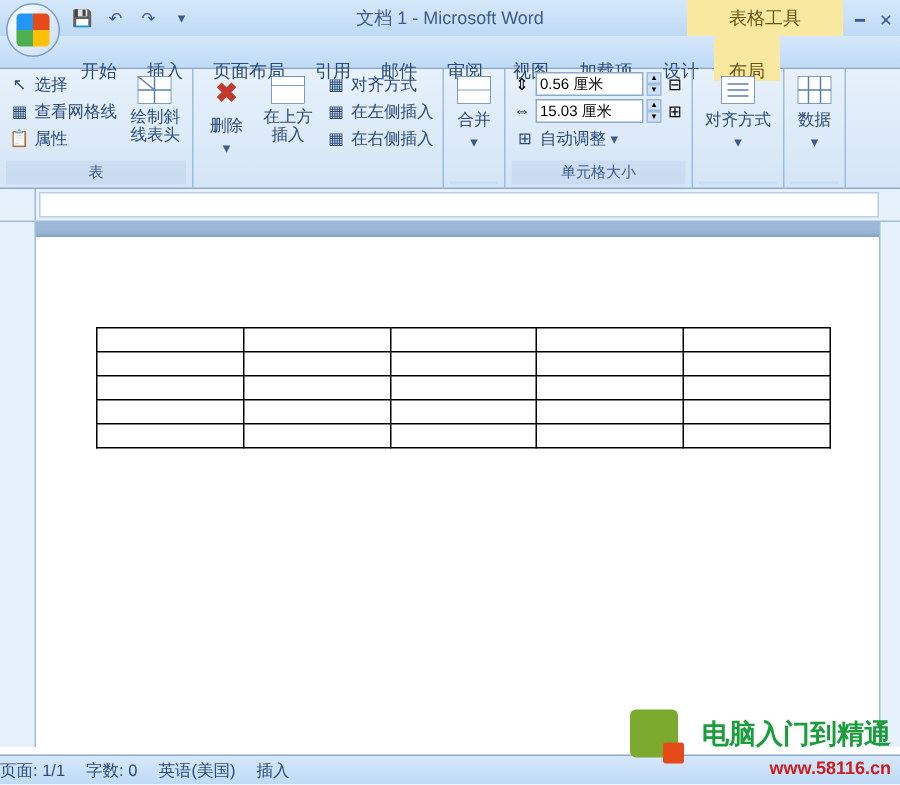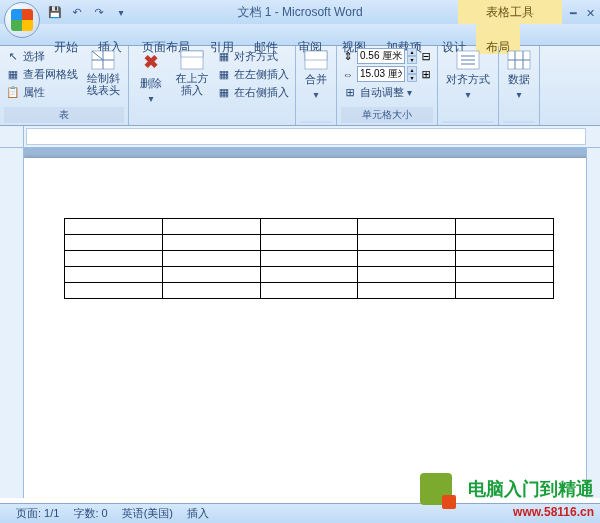--- a/index.html
+++ b/index.html
@@ -24,39 +24,39 @@
 
 .ribbon { height: 80px; background: linear-gradient(#e7f1fb, #d4e5f7); display: flex; border-bottom: 1px solid #8ba8cf; }
 .group { border-right: 1px solid #9cbce0; padding: 2px 4px; display: flex; flex-direction: column; }
 .group-body { flex: 1; display: flex; align-items: flex-start; gap: 2px; }
 .group-label { text-align: center; color: #3b5b8c; font-size: 10px; padding: 1px 0; background: rgba(180,200,230,0.3); }
 .rcol { display: flex; flex-direction: column; gap: 1px; }
 .ritem { display: flex; align-items: center; gap: 3px; color: #2b4b7a; padding: 1px 2px; white-space: nowrap; cursor: pointer; font-size: 11px; }
 .big-btn { display: flex; flex-direction: column; align-items: center; padding: 2px 4px; gap: 2px; cursor: pointer; font-size: 11px; color: #2b4b7a; }
 .big-icon { width: 28px; height: 24px; display: flex; align-items: center; justify-content: center; }
 .small-icon { width: 14px; height: 14px; display: inline-flex; align-items: center; justify-content: center; flex-shrink: 0; }
-.size-input { width: 48px; height: 16px; border: 1px solid #8ba8cf; background: #fff; font-size: 10px; padding: 0 2px; }
+.size-input { width: 72px; height: 16px; border: 1px solid #8ba8cf; background: #fff; font-size: 10px; padding: 0 2px; }
 .size-row { display: flex; align-items: center; gap: 2px; }
 .spin { width: 10px; display: flex; flex-direction: column; }
 .spin-btn { height: 8px; background: #d0e0f3; border: 1px solid #9cbce0; font-size: 6px; line-height: 6px; text-align: center; cursor: pointer; }
 
 
 .ruler-area { height: 22px; background: #e7f1fb; border-bottom: 1px solid #9cbce0; display: flex; }
 .ruler-corner { width: 24px; border-right: 1px solid #9cbce0; }
 .ruler { flex: 1; background: #fff; margin: 2px 14px 2px 2px; border: 1px solid #b8cde6; position: relative; }
 .doc-area { display: flex; height: 350px; background: #9cb8d9; }
 .vruler { width: 24px; background: #e7f1fb; border-right: 1px solid #9cbce0; }
 .doc-scroll { flex: 1; overflow: hidden; position: relative; }
 .page { position: absolute; left: 0; top: 10px; width: 570px; min-height: 400px; background: #fff; box-shadow: 0 0 4px rgba(0,0,0,0.3); padding: 60px 40px; }
 .word-table { border-collapse: collapse; width: 100%; }
 .word-table td { border: 1px solid #000; height: 16px; }
 .vscroll { width: 14px; background: #e7f1fb; border-left: 1px solid #9cbce0; }
 
 
-.statusbar { position: absolute; bottom: 0; left: 0; right: 0; height: 20px; background: linear-gradient(#d6e8fb, #bedaf6); display: flex; align-items: center; gap: 14px; padding: 0 16px; color: #2b4b7a; border-top: 1px solid #8ba8cf; }
+.statusbar { position: absolute; bottom: 0; left: 0; right: 0; height: 20px; background: linear-gradient(#d6e8fb, #bedaf6); display: flex; align-items: center; gap: 14px; padding: 0 0; color: #2b4b7a; border-top: 1px solid #8ba8cf; }
 
 
 .watermark { position: absolute; right: 6px; bottom: 18px; font-size: 18px; font-weight: bold; display: flex; align-items: center; gap: 16px; pointer-events: none; }
 .wm-text1 { color: #1a9e3c; }
 .wm-url { position: absolute; right: 6px; bottom: 4px; font-size: 12px; font-weight: bold; color: #cc2020; pointer-events: none; }
 .wm-box { width: 32px; height: 32px; background: #7caa2e; border-radius: 4px; position: relative; }
 .wm-box::after { content: ""; position: absolute; right: -4px; bottom: -4px; width: 14px; height: 14px; background: #e64a19; border-radius: 2px; }
 
 
 .grid-icon { width: 24px; height: 20px; }

